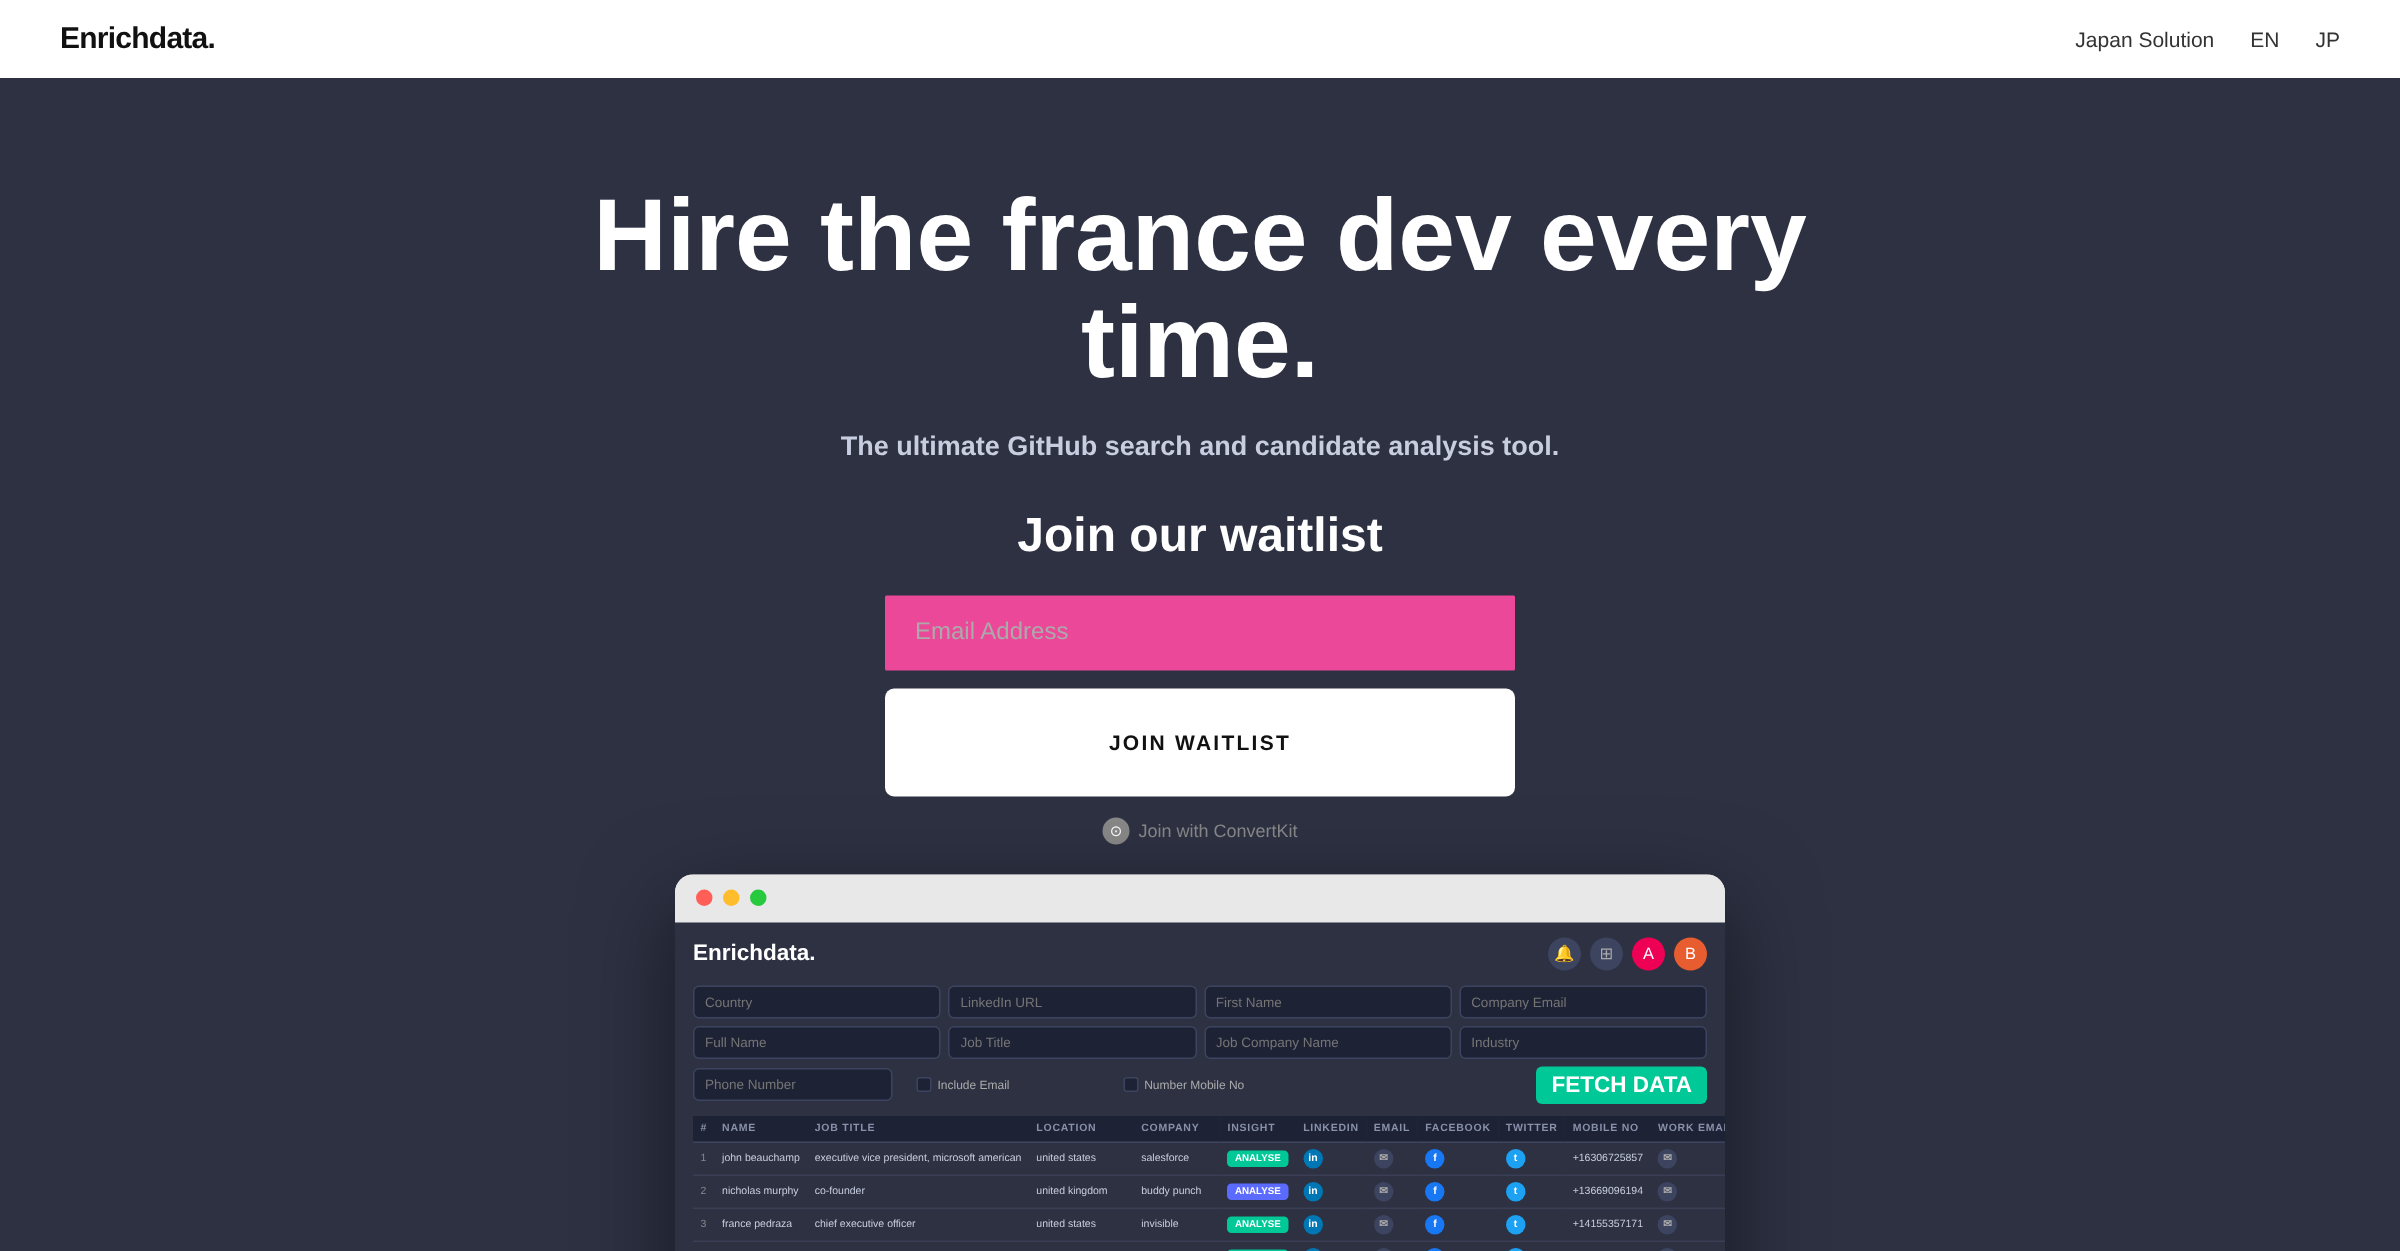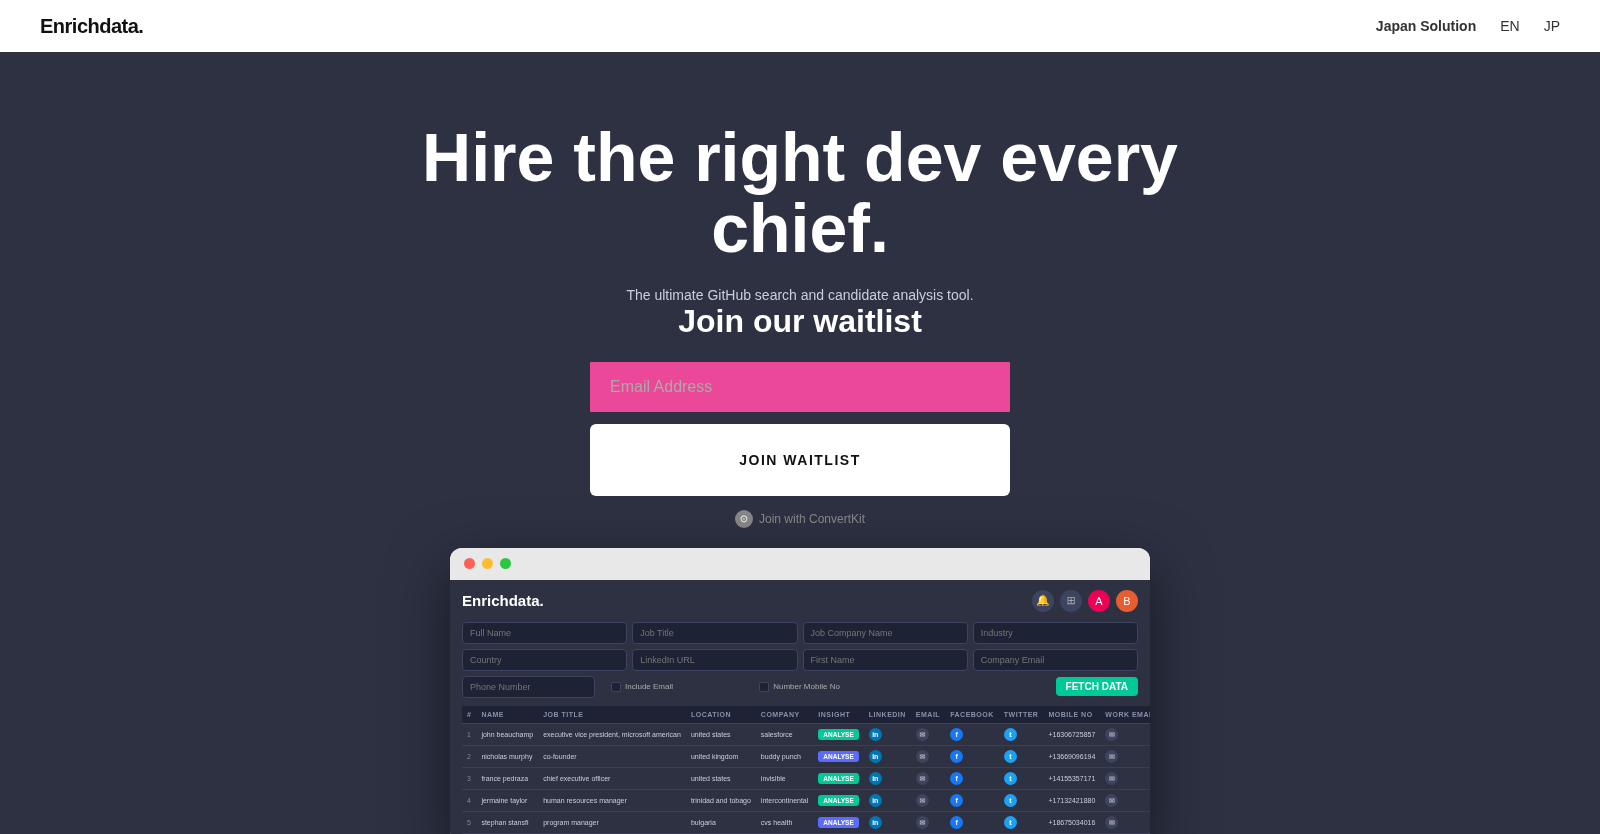--- a/index.html
+++ b/index.html
@@ -26,44 +26,45 @@
       display: flex;
       align-items: center;
       gap: 24px;
     }
     .nav-link {
       font-size: 14px;
       color: #333;
       cursor: pointer;
       text-decoration: none;
     }
-    .nav-link.active { font-weight: 700; }
+    .nav-link.active { font-weight: 400; }
 
     
     .hero {
       background: #2d3142;
       display: flex;
       flex-direction: column;
       align-items: center;
       padding: 70px 20px 50px;
     }
     .hero-title {
       font-size: 68px;
       font-weight: 900;
       color: #fff;
       text-align: center;
       line-height: 1.05;
       max-width: 900px;
       margin-bottom: 22px;
     }
     .hero-subtitle {
-      font-size: 14px;
-      font-weight: 400;
+      font-size: 18px;
+      font-weight: 700;
       color: #c8cde0;
       text-align: center;
+      margin-bottom: 30px;
     }
     .hero-waitlist-title {
       font-size: 32px;
       font-weight: 700;
       color: #fff;
       margin-bottom: 22px;
     }
     .hero-form {
       display: flex;
       flex-direction: column;
@@ -206,21 +207,21 @@
       width: 10px; height: 10px;
       background: #1e2235;
       border: 1px solid #3d4460;
       border-radius: 2px;
     }
     .fetch-btn {
       background: #00c896;
       color: #fff;
       border: none;
       border-radius: 4px;
-      font-size: 10px;
+      font-size: 15px;
       font-weight: 700;
       padding: 4px 10px;
       cursor: pointer;
       white-space: nowrap;
     }
 
     
     .data-table {
       width: 100%;
       border-collapse: collapse;
@@ -288,21 +289,21 @@
 <nav class="nav">
   <span class="nav-logo">Enrichdata.</span>
   <div class="nav-right">
     <a class="nav-link active">Japan Solution</a>
     <a class="nav-link">EN</a>
     <a class="nav-link">JP</a>
   </div>
 </nav>
 
 <section class="hero">
-  <h1 class="hero-title">Hire the right dev every chief.</h1>
+  <h1 class="hero-title">Hire the france dev every time.</h1>
   <p class="hero-subtitle">The ultimate GitHub search and candidate analysis tool.</p>
   <h2 class="hero-waitlist-title">Join our waitlist</h2>
   <div class="hero-form">
     <input class="hero-input" type="email" placeholder="Email Address" style="">
     <button class="hero-btn">JOIN WAITLIST</button>
   </div>
   <div class="convertkit-attr">
     <span class="convertkit-dot">⊙</span>
     <span>Join with ConvertKit</span>
   </div>
@@ -320,31 +321,31 @@
           <span class="app-logo">Enrichdata.</span>
           <div class="app-icons">
             <div class="icon-circle icon-bell">🔔</div>
             <div class="icon-circle icon-grid">⊞</div>
             <div class="icon-circle icon-avatar">A</div>
             <div class="icon-circle icon-avatar2">B</div>
           </div>
         </div>
 
         <div class="filter-grid">
+          <input class="filter-input" placeholder="Country" style="">
+          <input class="filter-input" placeholder="LinkedIn URL" style="">
+          <input class="filter-input" placeholder="First Name" style="">
+          <input class="filter-input" placeholder="Company Email" style="">
+        </div>
+
+        <div class="filter-grid">
           <input class="filter-input" placeholder="Full Name" style="">
           <input class="filter-input" placeholder="Job Title" style="">
           <input class="filter-input" placeholder="Job Company Name" style="">
           <input class="filter-input" placeholder="Industry" style="">
-        </div>
-
-        <div class="filter-grid">
-          <input class="filter-input" placeholder="Country" style="">
-          <input class="filter-input" placeholder="LinkedIn URL" style="">
-          <input class="filter-input" placeholder="First Name" style="">
-          <input class="filter-input" placeholder="Company Email" style="">
         </div>
 
         <div class="filter-grid2">
           <input class="filter-input" placeholder="Phone Number" style="">
           <div class="filter-checkbox-row">
             <div class="mini-checkbox"></div>
             <span style="color:#aaa;font-size:8px;">Include Email</span>
           </div>
           <div class="filter-checkbox-row">
             <div class="mini-checkbox"></div>

